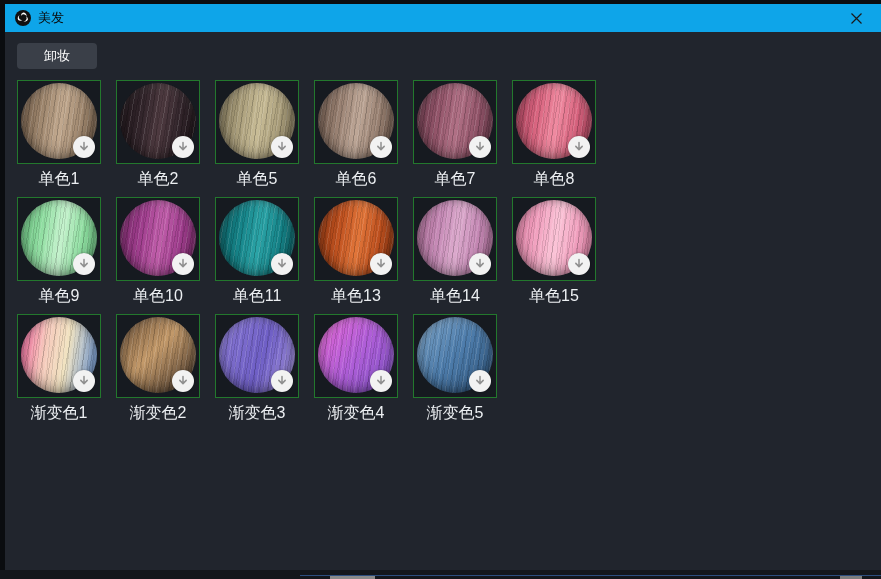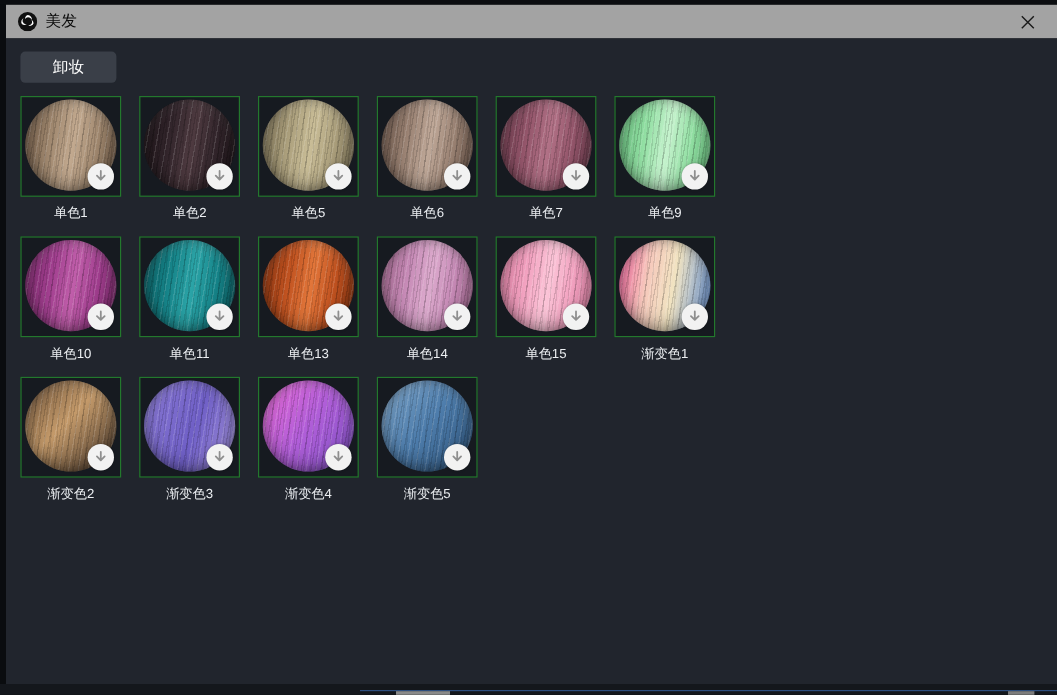--- a/index.html
+++ b/index.html
@@ -8,21 +8,21 @@
     background:#0a0c0f;
     font-family:"Liberation Sans","DejaVu Sans",sans-serif;
     -webkit-font-smoothing:antialiased;
   }
   
   .dialog{
     position:absolute;left:5px;top:4px;right:0;bottom:9px;
     display:flex;flex-direction:column;
   }
   .titlebar{
-    height:28px;background:#a3a3a3;display:flex;align-items:center;
+    height:28px;background:#0ea5e9;display:flex;align-items:center;
     padding:0 10px;flex:0 0 auto;
   }
   .titlebar .app-icon{width:16px;height:16px;margin-right:7px;flex:0 0 auto;}
   .titlebar .title{font-size:13px;color:#0a0a0a;}
   .titlebar .spacer{flex:1;}
   .close-btn{
     width:26px;height:24px;display:flex;align-items:center;justify-content:center;
     cursor:default;margin-right:2px;
   }
   .panel{
@@ -61,21 +61,21 @@
     content:"";position:absolute;inset:0;border-radius:50%;
     box-shadow:inset 0 -6px 14px rgba(0,0,0,.25), inset 0 6px 10px rgba(255,255,255,.06);
   }
   .badge{
     position:absolute;right:5px;bottom:5px;width:22px;height:22px;border-radius:50%;
     background:#f2f2f2;display:flex;align-items:center;justify-content:center;
     box-shadow:0 0 2px rgba(0,0,0,.35);z-index:2;
   }
   .label{
     margin-top:6px;height:17px;line-height:17px;text-align:center;
-    color:#eceff2;font-size:11px;
+    color:#eceff2;font-size:16px;
   }
   
   .top-strip{position:absolute;left:0;top:0;width:881px;height:4px;background:#0b0d10;}
   .bottom-strip{position:absolute;left:0;bottom:0;width:881px;height:9px;background:#14171c;}
   .bottom-line{position:absolute;left:300px;bottom:3px;width:581px;height:1px;background:#2d4e7e;}
   .bottom-frag1{position:absolute;left:330px;bottom:0;width:45px;height:3px;background:#8a8a8a;}
   .bottom-frag2{position:absolute;left:840px;bottom:0;width:22px;height:3px;background:#7d7d7d;}
 </style>
 </head>
 <body>
@@ -161,20 +161,31 @@
       <div class="swatch" style="background: linear-gradient(100deg, rgb(104, 57, 74) 0%, rgb(147, 85, 106) 30%, rgb(177, 113, 134) 52%, rgb(147, 85, 106) 74%, rgb(104, 57, 74) 100%);"></div>
       <div class="badge">
         <svg width="12" height="12" viewBox="0 0 12 12">
           <path d="M6 1.5 V8.2 M2.8 5.4 L6 8.6 L9.2 5.4" stroke="#8f8f8f" stroke-width="1.5" fill="none" stroke-linecap="round" stroke-linejoin="round"></path>
         </svg>
       </div>
     </div>
     <div class="label">单色7</div>
   </div>
 
+  <div class="tile">
+    <div class="tilebox">
+      <div class="swatch" style="background: linear-gradient(100deg, rgb(166, 63, 89) 0%, rgb(217, 101, 128) 30%, rgb(240, 139, 161) 52%, rgb(217, 101, 128) 74%, rgb(166, 63, 89) 100%);"></div>
+      <div class="badge">
+        <svg width="12" height="12" viewBox="0 0 12 12">
+          <path d="M6 1.5 V8.2 M2.8 5.4 L6 8.6 L9.2 5.4" stroke="#8f8f8f" stroke-width="1.5" fill="none" stroke-linecap="round" stroke-linejoin="round"></path>
+        </svg>
+      </div>
+    </div>
+    <div class="label">单色8</div>
+  </div>
 
   <div class="tile">
     <div class="tilebox">
       <div class="swatch" style="background: linear-gradient(100deg, rgb(98, 187, 121) 0%, rgb(146, 223, 163) 30%, rgb(197, 242, 205) 52%, rgb(146, 223, 163) 74%, rgb(98, 187, 121) 100%);"></div>
       <div class="badge">
         <svg width="12" height="12" viewBox="0 0 12 12">
           <path d="M6 1.5 V8.2 M2.8 5.4 L6 8.6 L9.2 5.4" stroke="#8f8f8f" stroke-width="1.5" fill="none" stroke-linecap="round" stroke-linejoin="round"></path>
         </svg>
       </div>
     </div>

